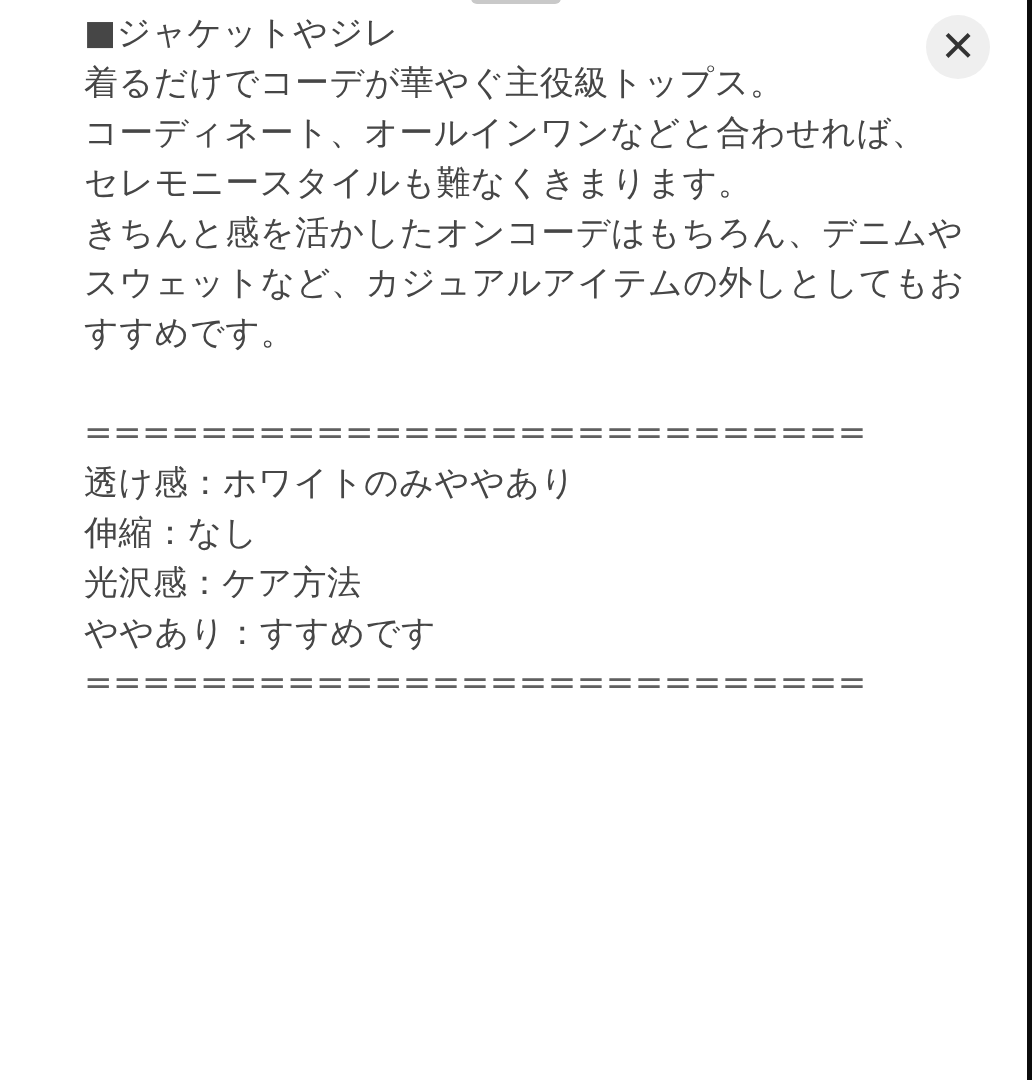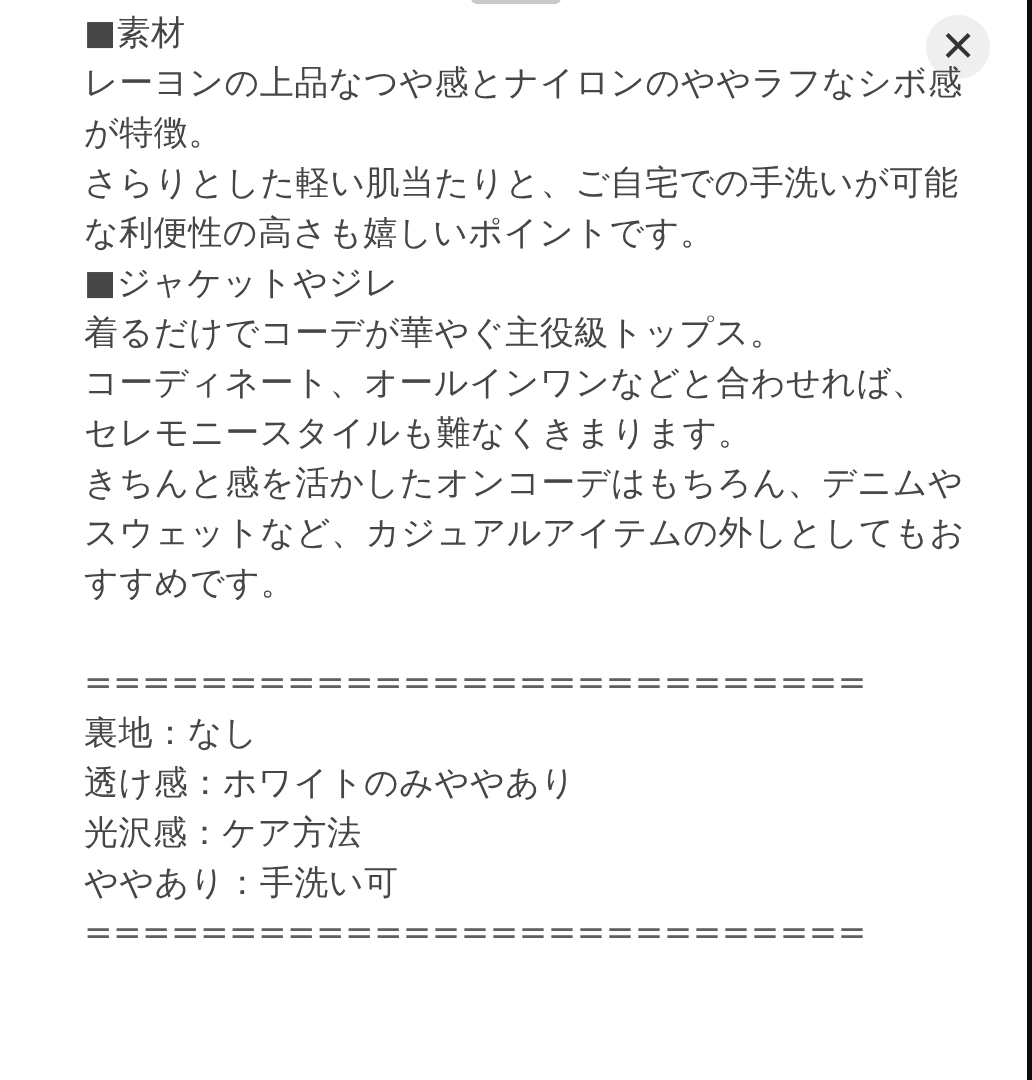--- a/index.html
+++ b/index.html
@@ -77,52 +77,45 @@
 <div class="screen">
 
   <div class="drag-handle"></div>
 
   <button class="close-btn">
     <span class="close-x">×</span>
   </button>
 
   <div class="content">
 
-    <section>
-      <div class="heading">■素材</div>
-      <div class="body-text">レーヨンの上品なつや感とナイロンのややラフなシボ感
-が特徴。
-さらりとした軽い肌当たりと、ご自宅での手洗いが可能
-な利便性の高さも嬉しいポイントです。</div>
-    </section>
 
     <section class="gap-above">
       <div class="heading">■ジャケットやジレ</div>
       <div class="body-text">着るだけでコーデが華やぐ主役級トップス。
 コーディネート、オールインワンなどと合わせれば、
 セレモニースタイルも難なくきまります。
 きちんと感を活かしたオンコーデはもちろん、デニムや
 スウェットなど、カジュアルアイテムの外しとしてもお
 すすめです。</div>
     </section>
 
     <div class="sep gap-above">===========================</div>
 
     <div class="specs">
       <div class="spec-row">
-        <span>裏地</span><span>：</span><span>なし</span>
+        <span>透け感</span><span>：</span><span>ホワイトのみややあり</span>
       </div>
       <div class="spec-row">
-        <span>透け感</span><span>：</span><span>ホワイトのみややあり</span>
+        <span>伸縮</span><span>：</span><span>なし</span>
       </div>
       <div class="spec-row">
         <span>光沢感</span><span>：</span><span>ケア方法</span>
       </div>
       <div class="spec-row">
-        <span>ややあり</span><span>：</span><span>手洗い可</span>
+        <span>ややあり</span><span>：</span><span>すすめです</span>
       </div>
     </div>
 
     <div class="sep">===========================</div>
 
   </div>
 
   <div class="right-edge"></div>
 
 </div>

